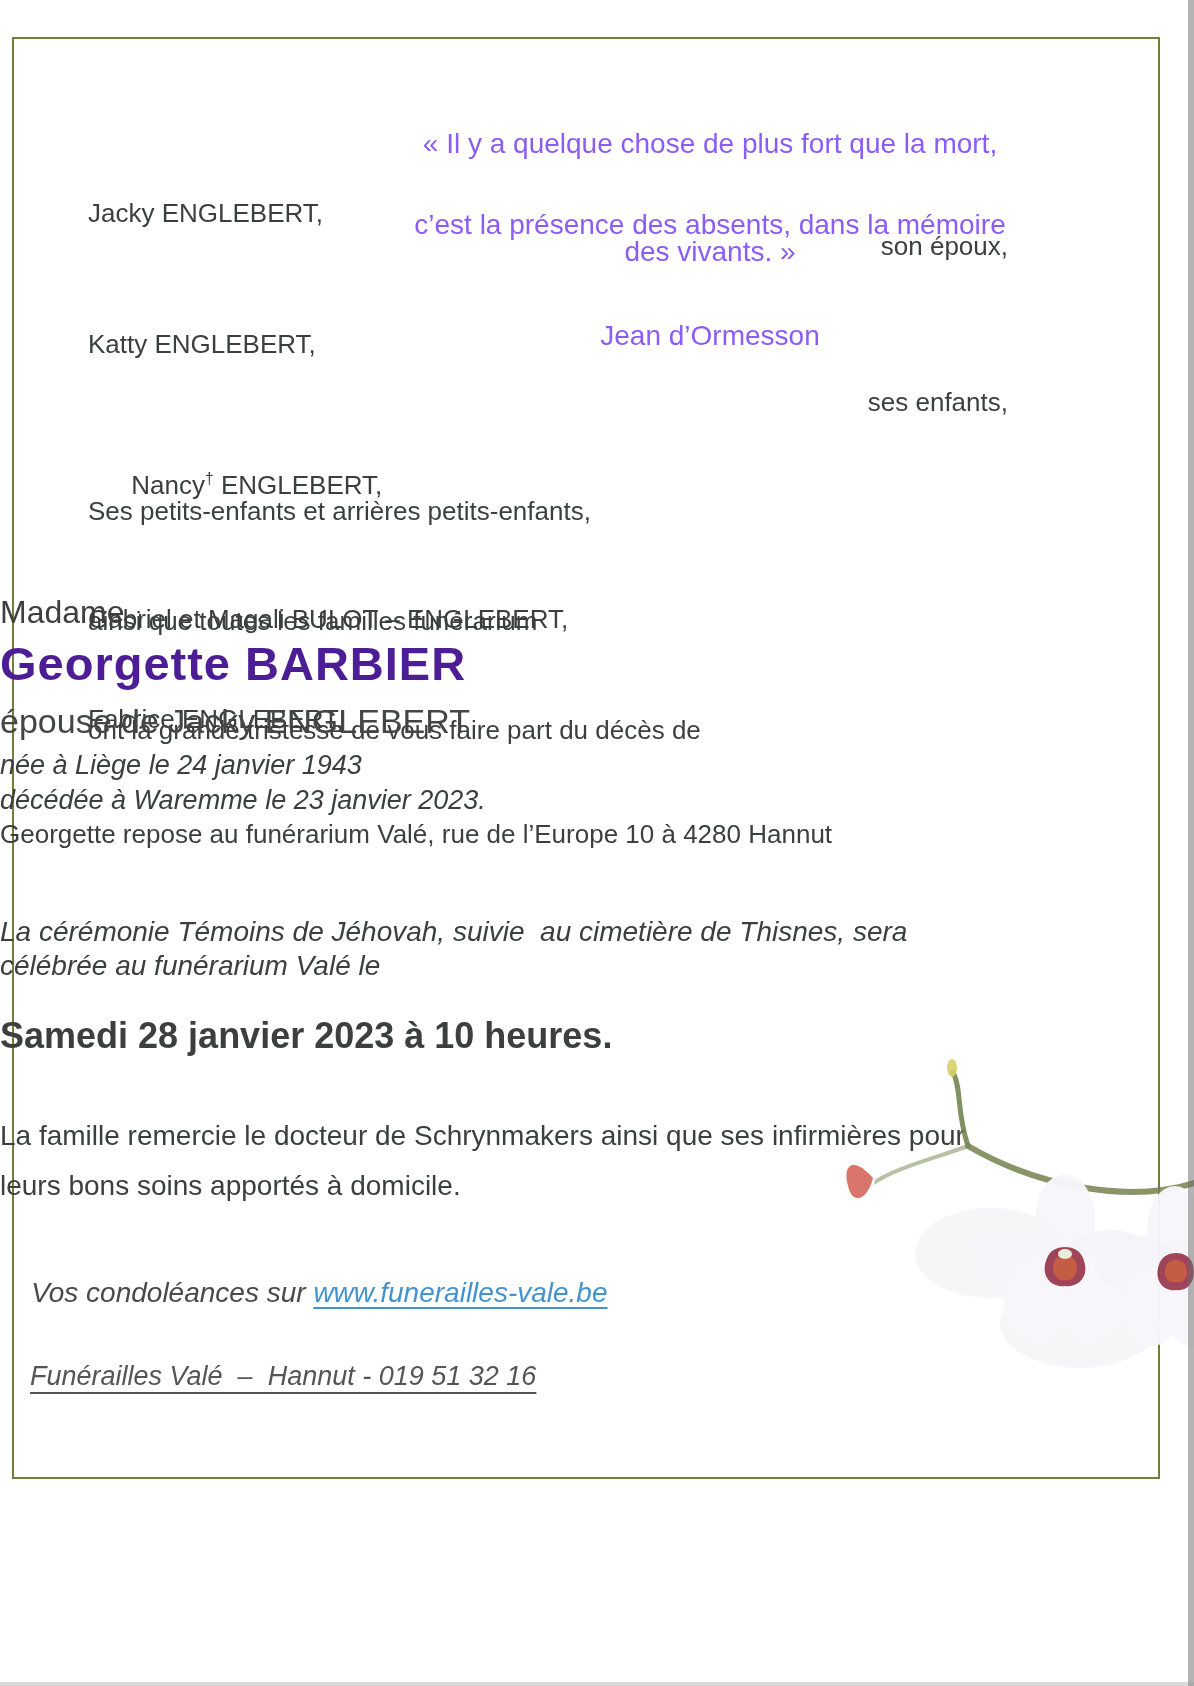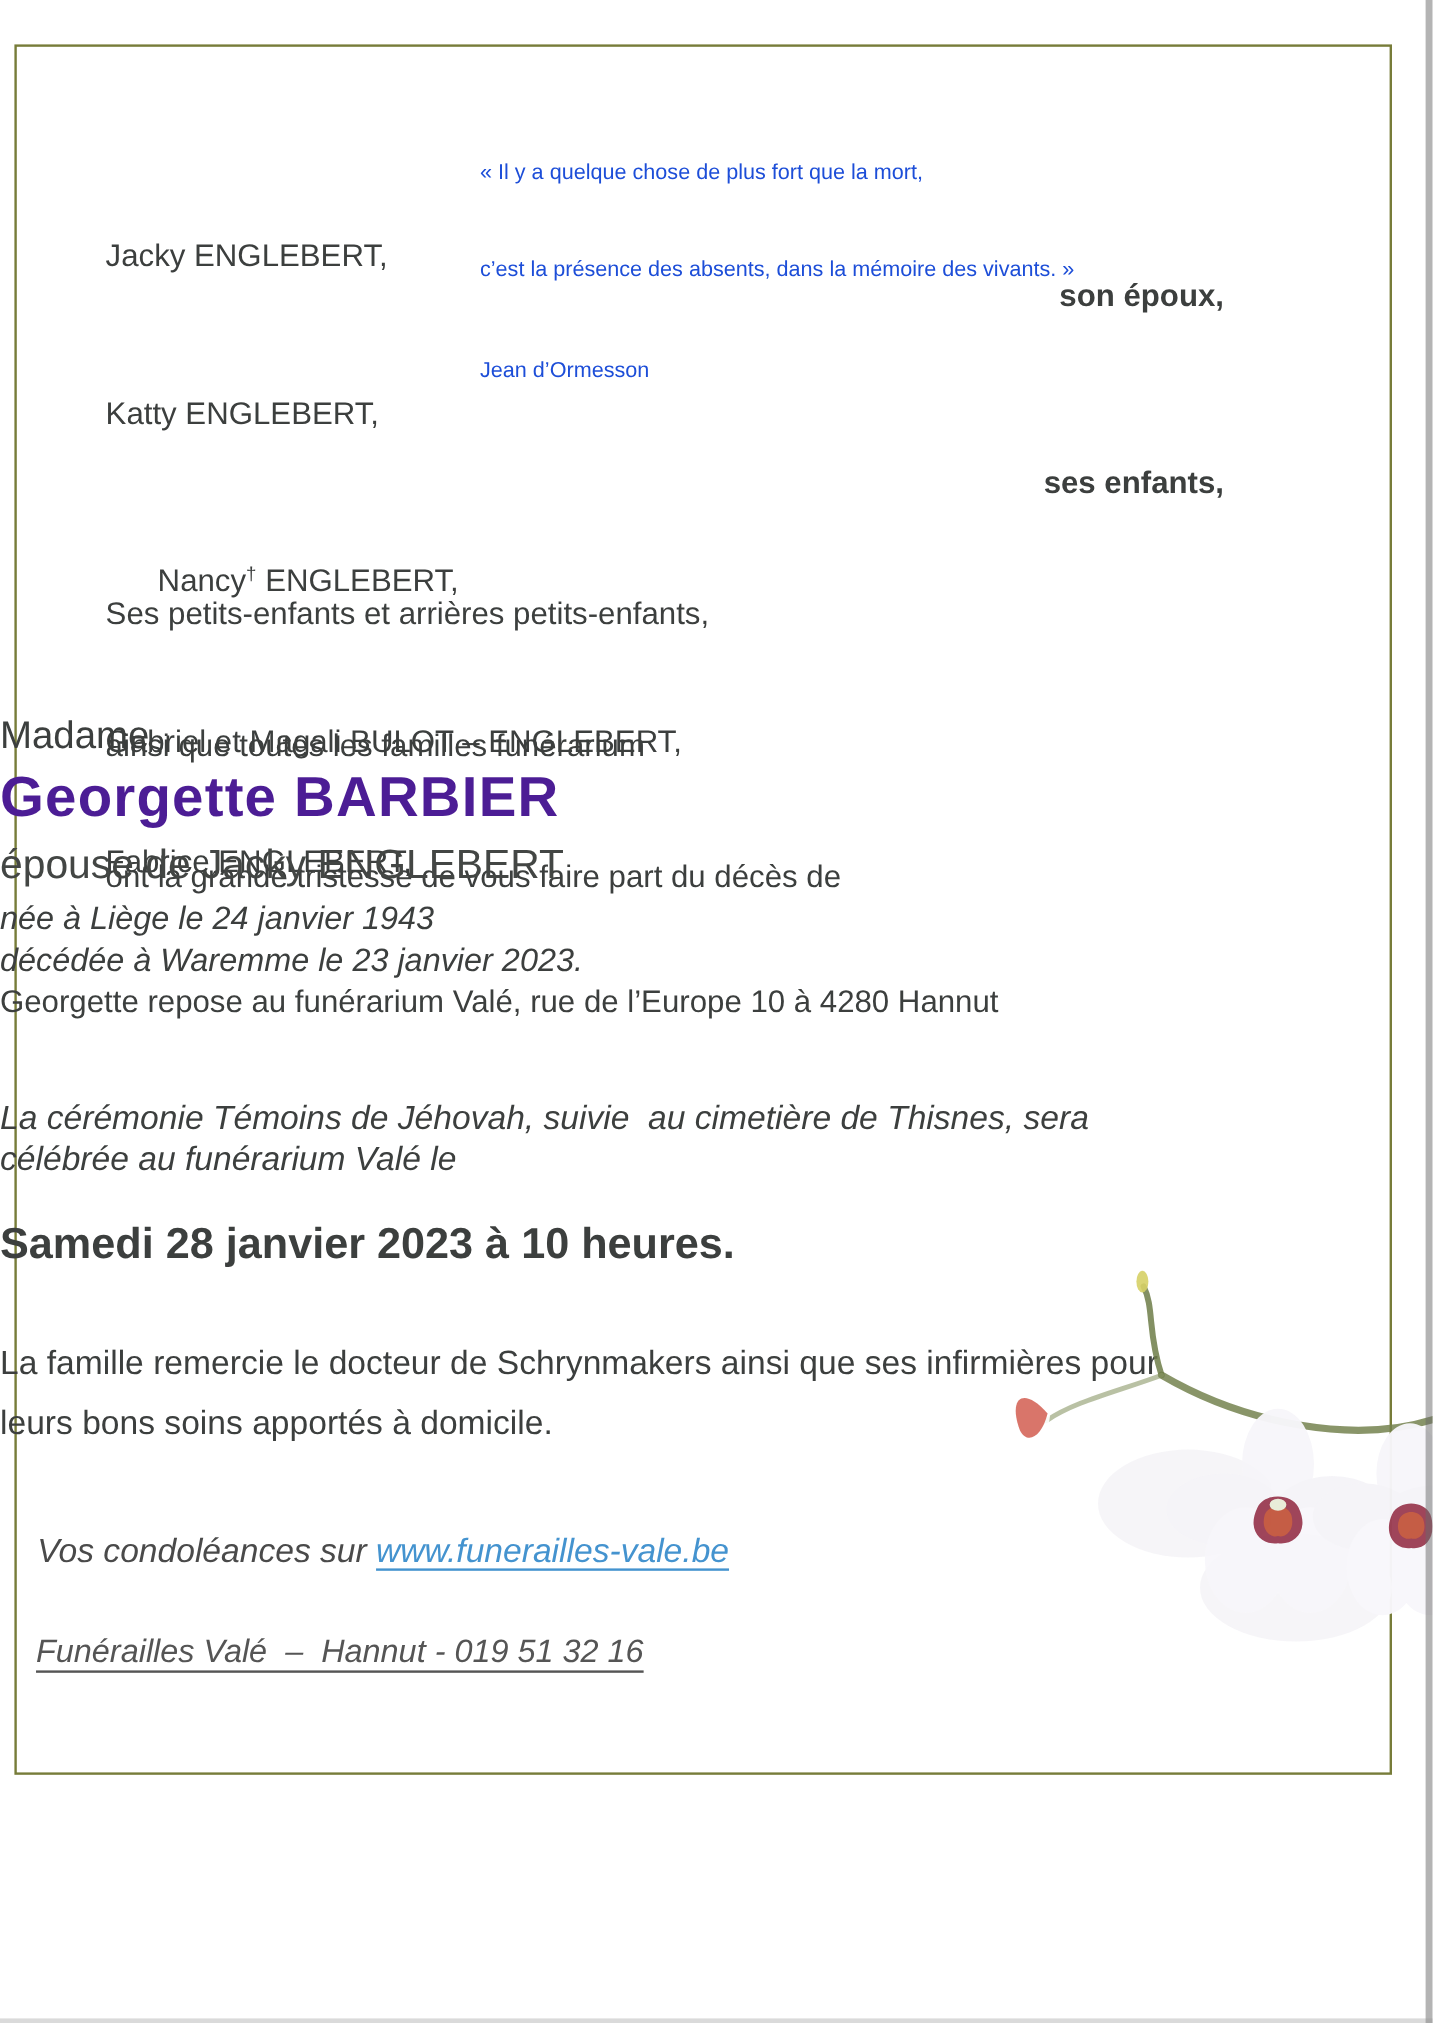--- a/index.html
+++ b/index.html
@@ -11,26 +11,26 @@
     font-family:"Liberation Sans", sans-serif;
     color:#3c3f3e;
   }
   .frame{
     position:absolute;left:12px;top:37px;width:1144px;height:1438px;
     border:2px solid #777c39;
     pointer-events:none;
   }
   .row{position:absolute;white-space:pre-wrap;}
   .quote-block{
-    top:76px;left:400px;width:620px;text-align:left;
-    font-size:18px;line-height:27px;color:#1d4ed8;
+    top:76px;left:400px;width:620px;text-align:center;
+    font-size:28px;line-height:27px;color:#8b5cf6;
   }
   .quote-author{margin-top:3px;}
   .left-col{left:88px;font-size:26px;}
-  .right-col{left:400px;width:620px;text-align:right;font-size:26px;font-weight:bold;}
+  .right-col{left:388px;width:620px;text-align:right;font-size:26px;}
   .names{line-height:33.5px;}
   .others{line-height:36.5px;}
   .centered{left:0;width:1100px;text-align:left;}
   .madame{top:594px;font-size:32px;}
   .deceased-name{top:636px;font-size:47px;font-weight:bold;color:#4c1d95;letter-spacing:1px;}
   .epouse{top:702px;font-size:34px;color:#434644;}
   .italic{font-style:italic;}
   .nee{top:750px;font-size:27px;}
   .decedee{top:785px;font-size:27px;}
   .repose{top:819px;font-size:26px;}

